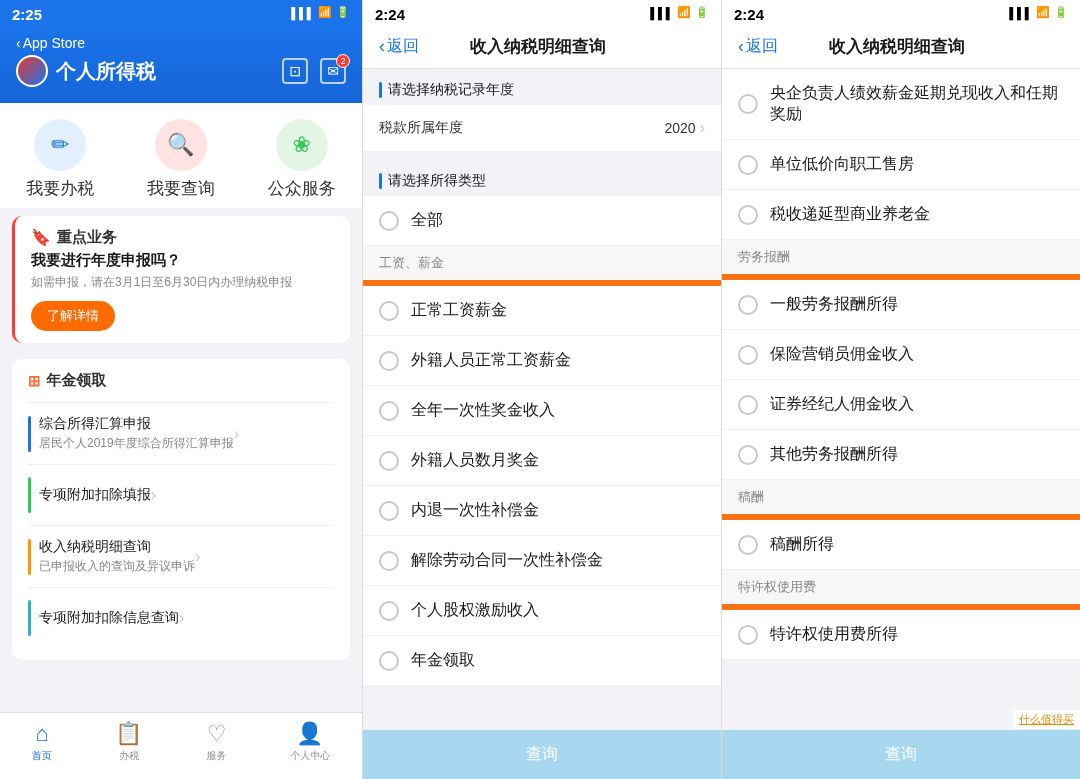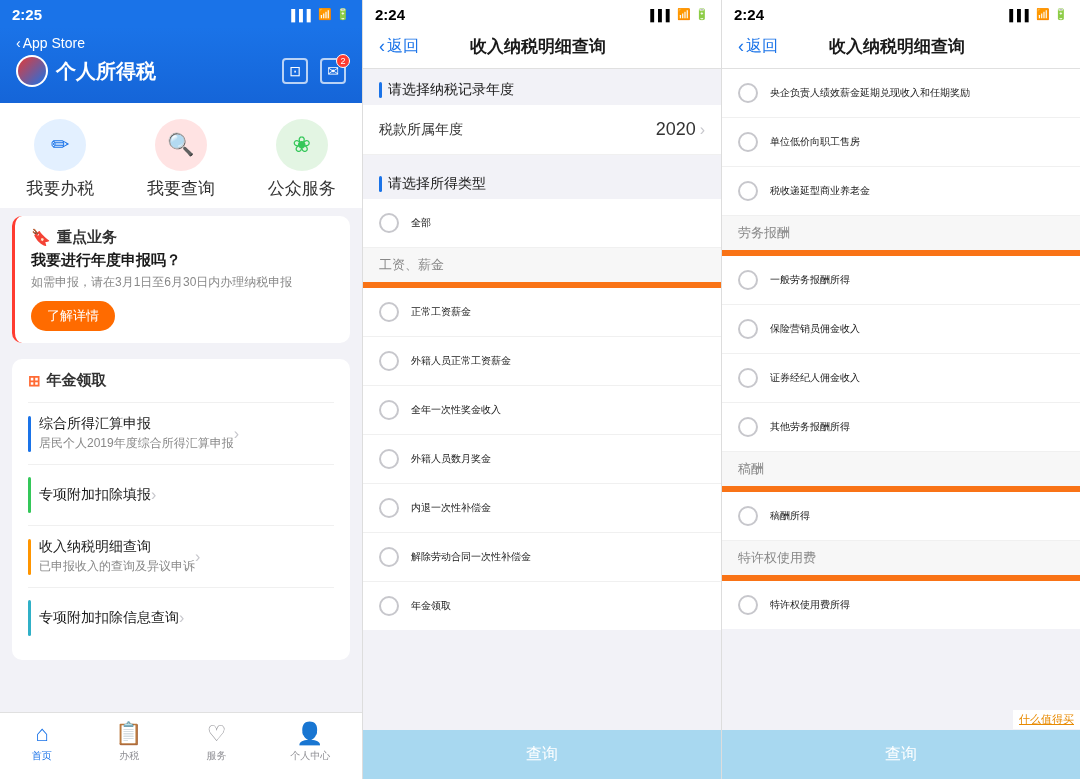--- a/index.html
+++ b/index.html
@@ -20,21 +20,21 @@
       overflow: hidden;
     }
     .panel-1 { width: 362px; }
     .panel-2 { width: 359px; border-left: 1px solid #ddd; }
     .panel-3 { width: 359px; border-left: 1px solid #ddd; }
 
     
     .status-bar {
       display: flex;
       justify-content: space-between;
-      align-items: center;
+      align-items: flex-start;
       padding: 6px 12px 4px;
       font-size: 13px;
       font-weight: 600;
     }
     .status-bar-blue { background: #1a73e8; color: white; }
     .status-bar-white { background: white; color: #000; }
 
     .status-time { font-size: 15px; font-weight: 700; }
     .status-icons { display: flex; align-items: center; gap: 4px; font-size: 11px; }
 
@@ -220,40 +220,40 @@
 
     .form-row {
       background: white;
       padding: 14px 16px;
       display: flex;
       justify-content: space-between;
       align-items: center;
       border-bottom: 1px solid #f0f0f0;
     }
     .form-label { font-size: 14px; color: #333; }
-    .form-value { font-size: 18px; color: #333; }
+    .form-value { font-size: 14px; color: #333; }
     .form-chevron { color: #c7c7cc; font-size: 16px; margin-left: 4px; }
 
     .radio-list { background: white; }
     .radio-item {
       display: flex;
       align-items: center;
       padding: 14px 16px;
       border-bottom: 1px solid #f0f0f0;
       gap: 12px;
       cursor: pointer;
     }
     .radio-item:last-child { border-bottom: none; }
     .radio-circle {
       width: 20px; height: 20px;
       border: 2px solid #c7c7cc;
       border-radius: 50%;
       flex-shrink: 0;
     }
-    .radio-label { font-size: 10px; color: #1a1a1a; }
+    .radio-label { font-size: 16px; color: #1a1a1a; }
 
     .category-header {
       background: #f7f7f7;
       padding: 8px 16px;
       font-size: 13px;
       color: #888;
       border-bottom: 6px solid #f97316;
     }
 
     .query-btn {
@@ -484,20 +484,24 @@
       <div class="radio-item">
         <div class="radio-circle"></div>
         <span class="radio-label">内退一次性补偿金</span>
       </div>
       <div class="radio-item">
         <div class="radio-circle"></div>
         <span class="radio-label">解除劳动合同一次性补偿金</span>
       </div>
       <div class="radio-item">
         <div class="radio-circle"></div>
+        <span class="radio-label">个人股权激励收入</span>
+      </div>
+      <div class="radio-item">
+        <div class="radio-circle"></div>
         <span class="radio-label">年金领取</span>
       </div>
     </div>
   </div>
 
   <button class="query-btn">查询</button>
 </div>
 
 <div class="panel panel-3" style="position:relative;">
 

